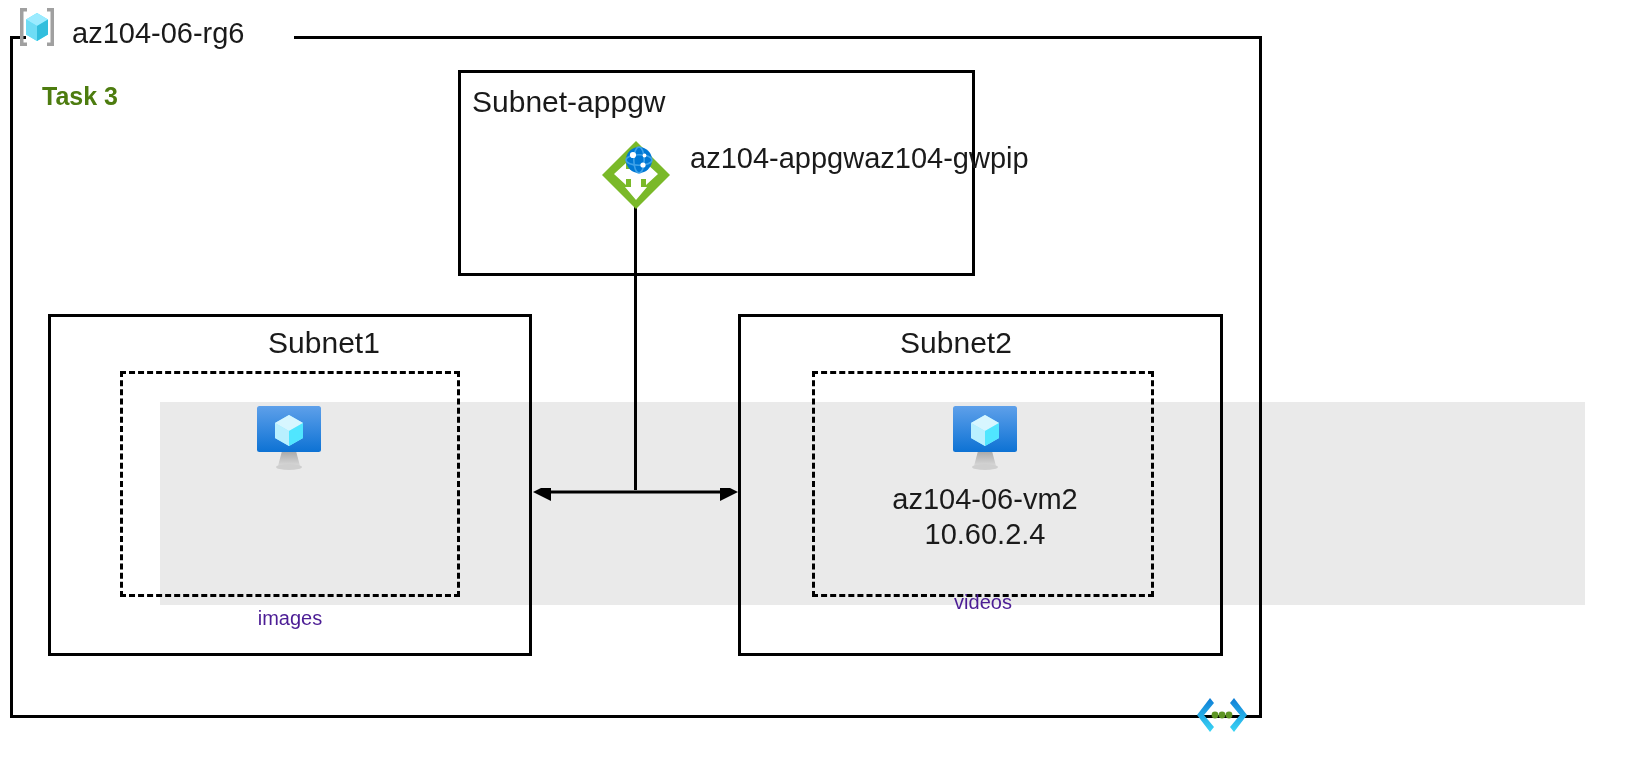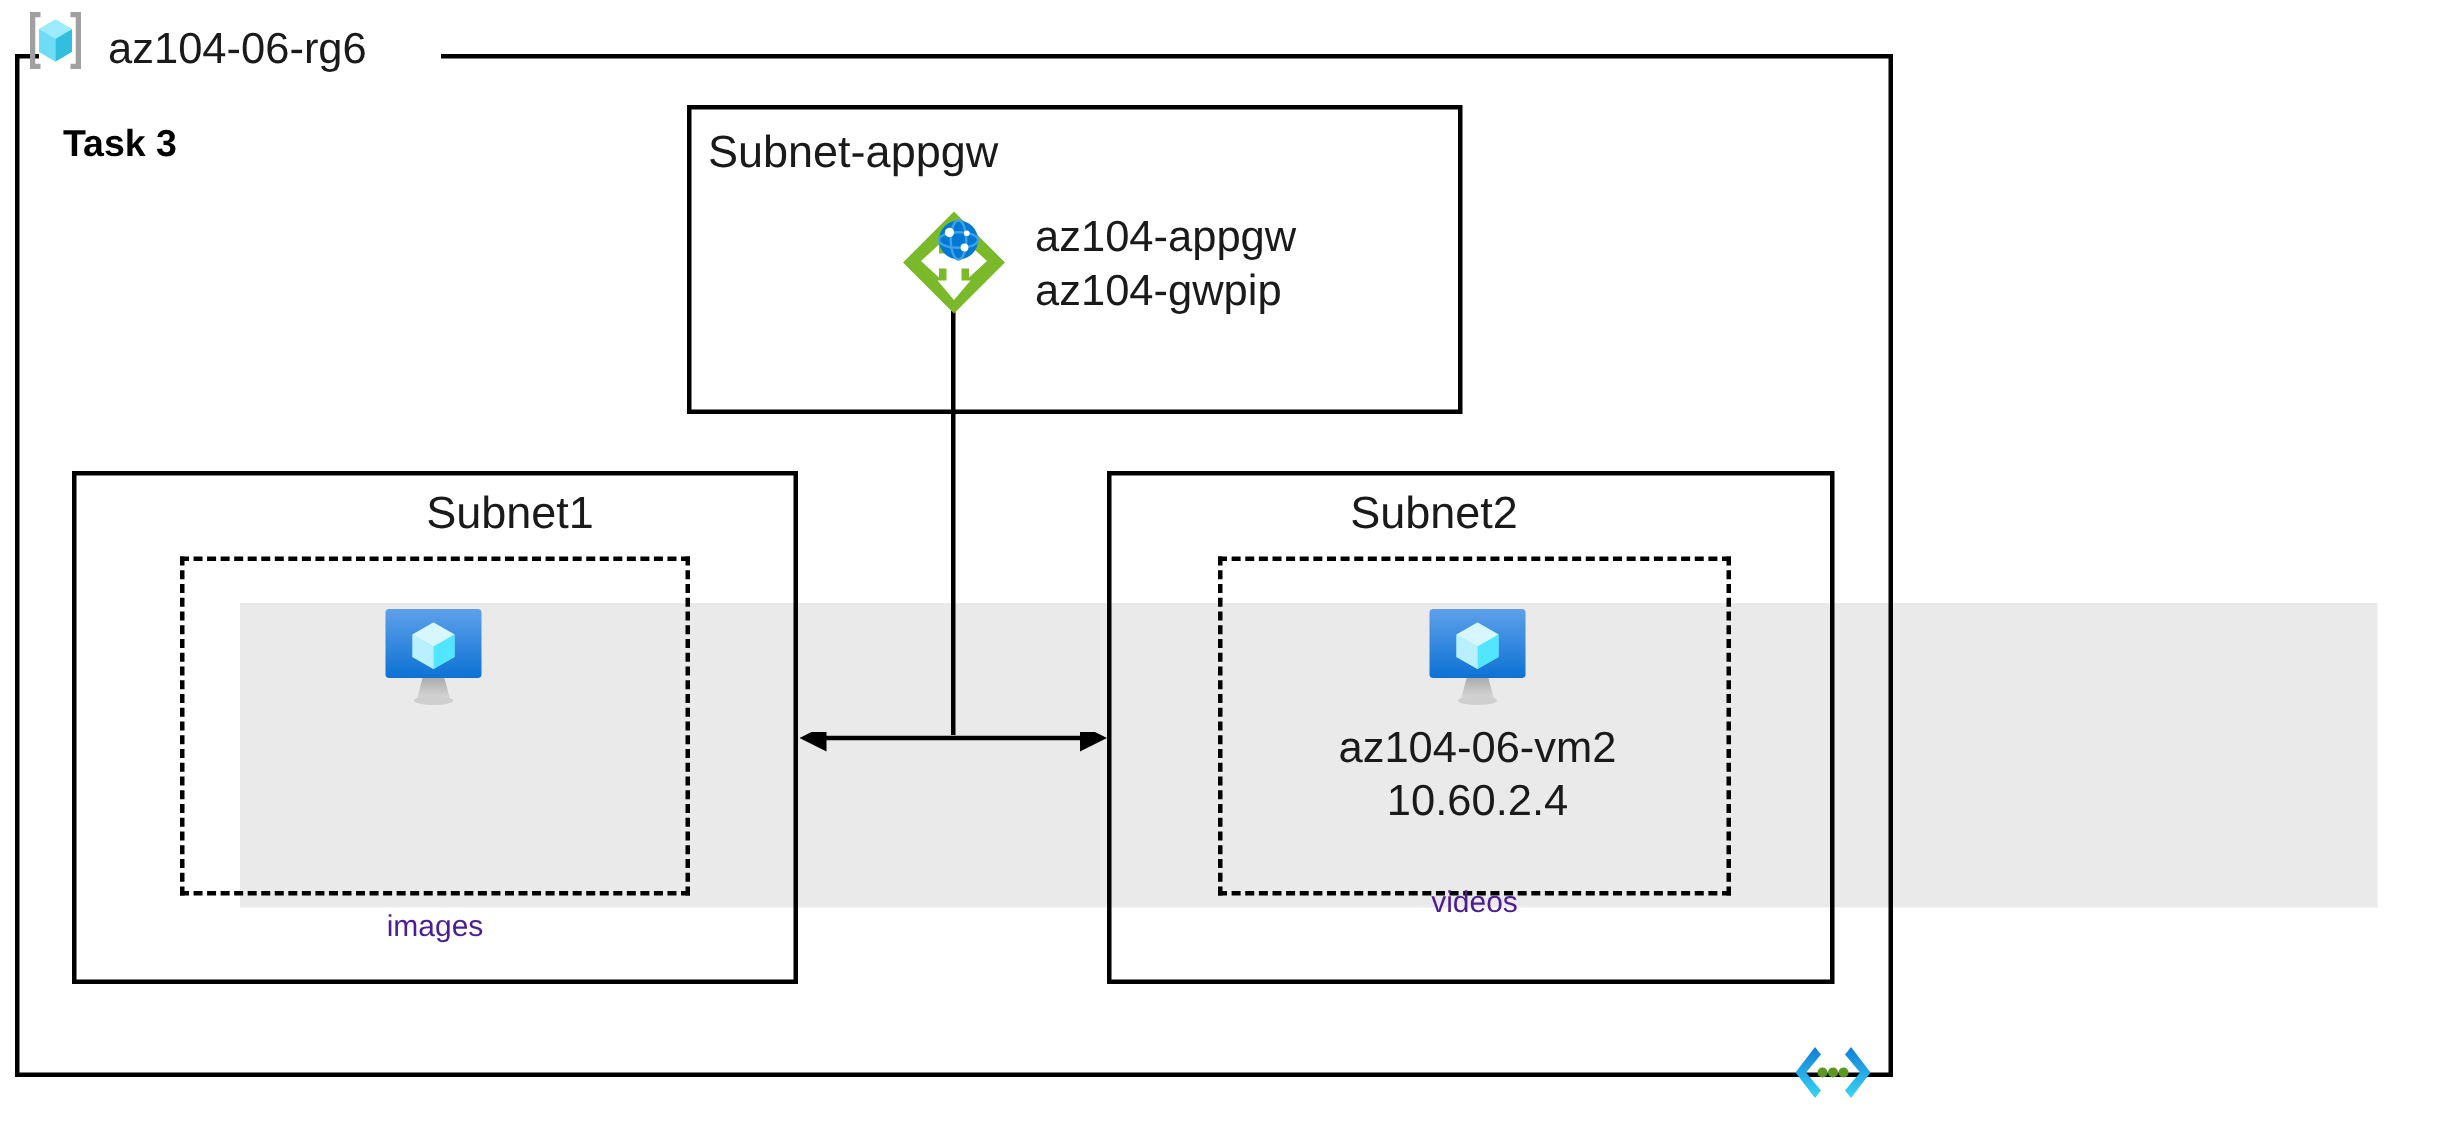--- a/index.html
+++ b/index.html
@@ -86,21 +86,21 @@
     display: block;
   }
 
   
   .task-label {
     position: absolute;
     left: 42px;
     top: 82px;
     font-size: 25px;
     font-weight: bold;
-    color: #000000;
+    color: #4d7c0f;
     white-space: nowrap;
     z-index: 5;
   }
 
   
   .subnet-box {
     position: absolute;
     border: 3px solid #000000;
     box-sizing: border-box;
     background: transparent;
@@ -111,21 +111,21 @@
   .subnet2-box      { left: 738px; top: 314px; width: 485px; height: 342px; }
 
   .subnet-title {
     position: absolute;
     font-size: 30px;
     color: #1a1a1a;
     white-space: nowrap;
     z-index: 5;
   }
   .subnet-appgw-title { left: 472px; top: 85px; }
-  .subnet1-title      { left: 48px;  top: 326px; width: 552px; text-align: center; padding-left: 16px; }
+  .subnet1-title      { left: 48px;  top: 326px; width: 552px; text-align: center; }
   .subnet2-title      { left: 738px; top: 326px; width: 436px; text-align: center; }
 
   
   .vm-dashed {
     position: absolute;
     border: 3px dashed #000000;
     box-sizing: border-box;
     background: transparent;
     z-index: 4;
   }
@@ -175,21 +175,21 @@
     top: 135px;
     display: flex;
     align-items: flex-start;
     gap: 14px;
     z-index: 6;
   }
   .appgw-icon { width: 80px; height: 80px; display: block; flex: none; }
   .appgw-labels {
     margin-top: 6px;
     display: flex;
-    flex-direction: column;
+    flex-direction: row;
   }
   .appgw-label {
     font-size: 29px;
     color: #1a1a1a;
     line-height: 1.24;
     white-space: nowrap;
   }
 
   
   .conn-vertical {

